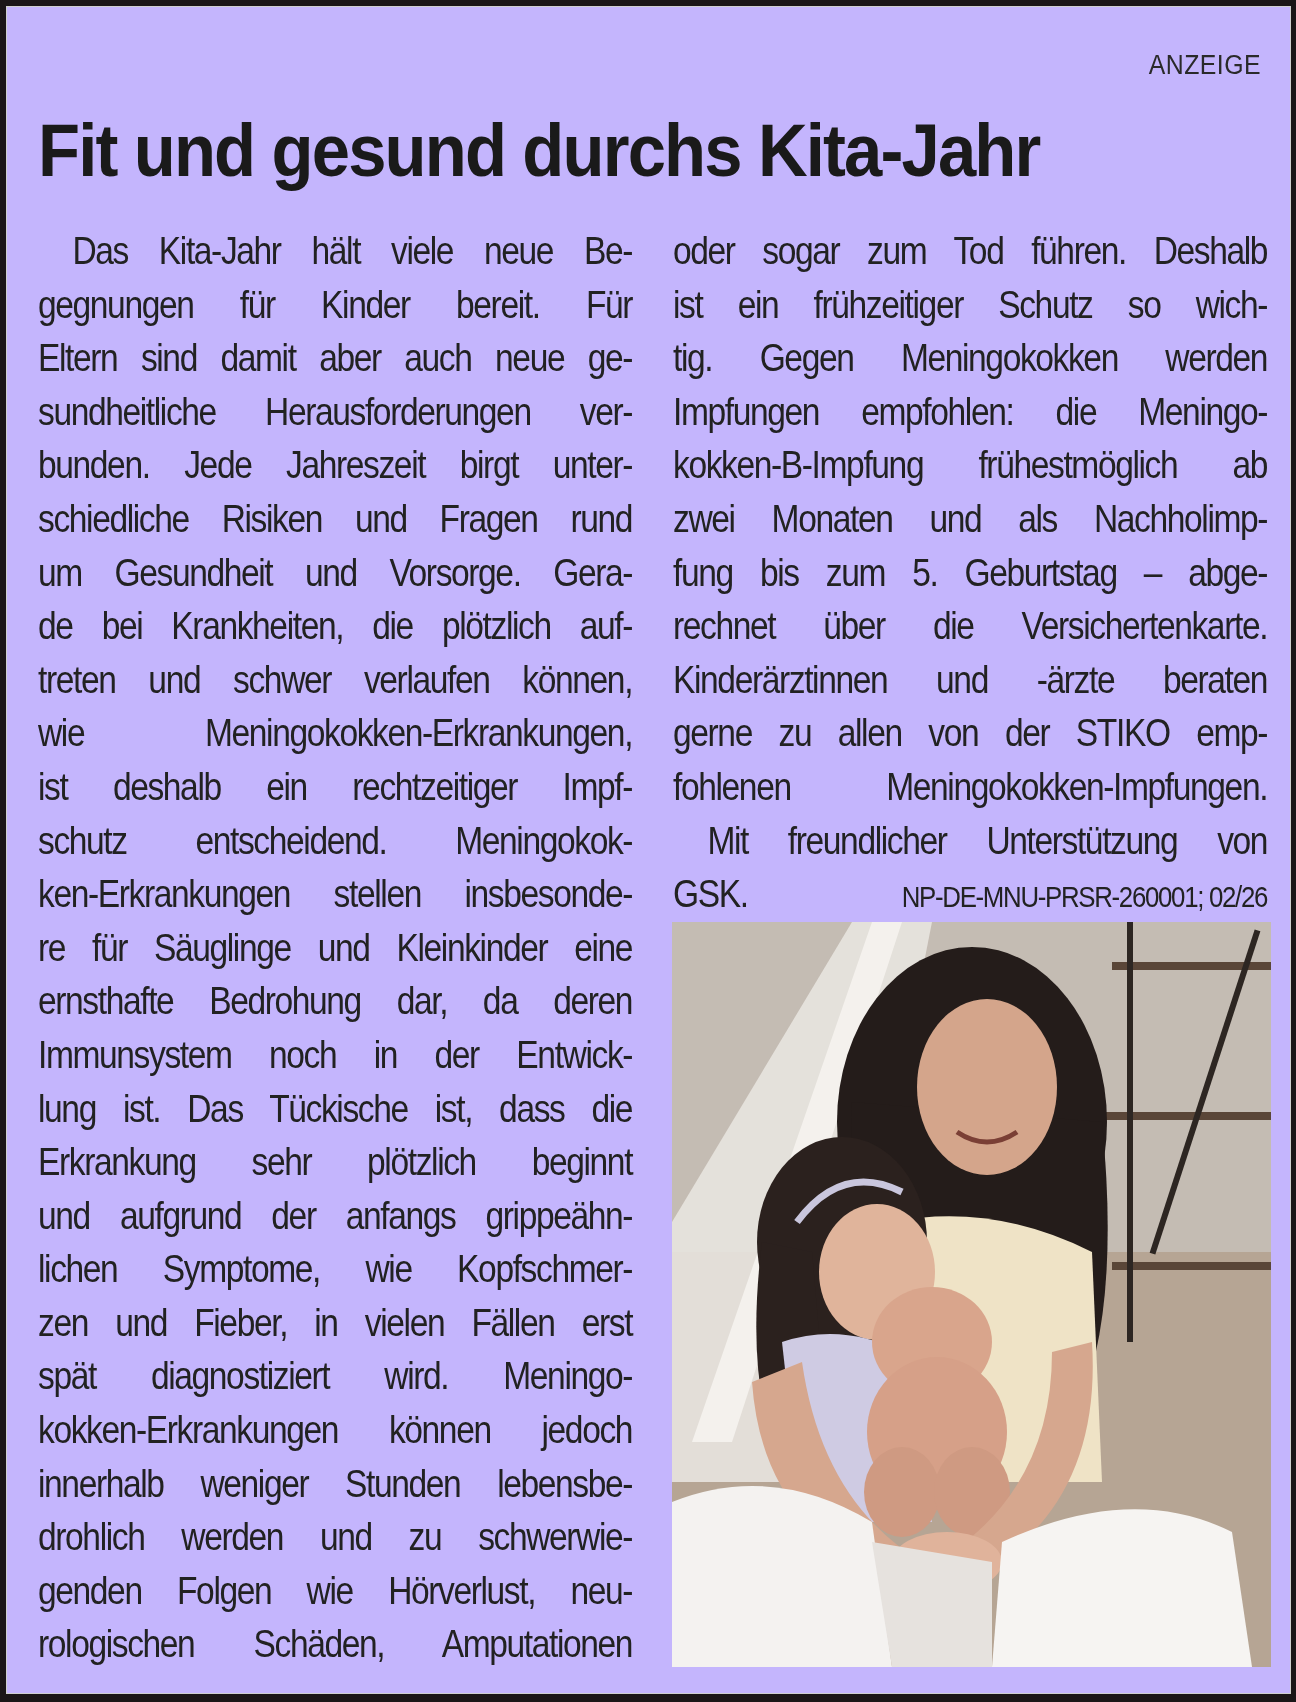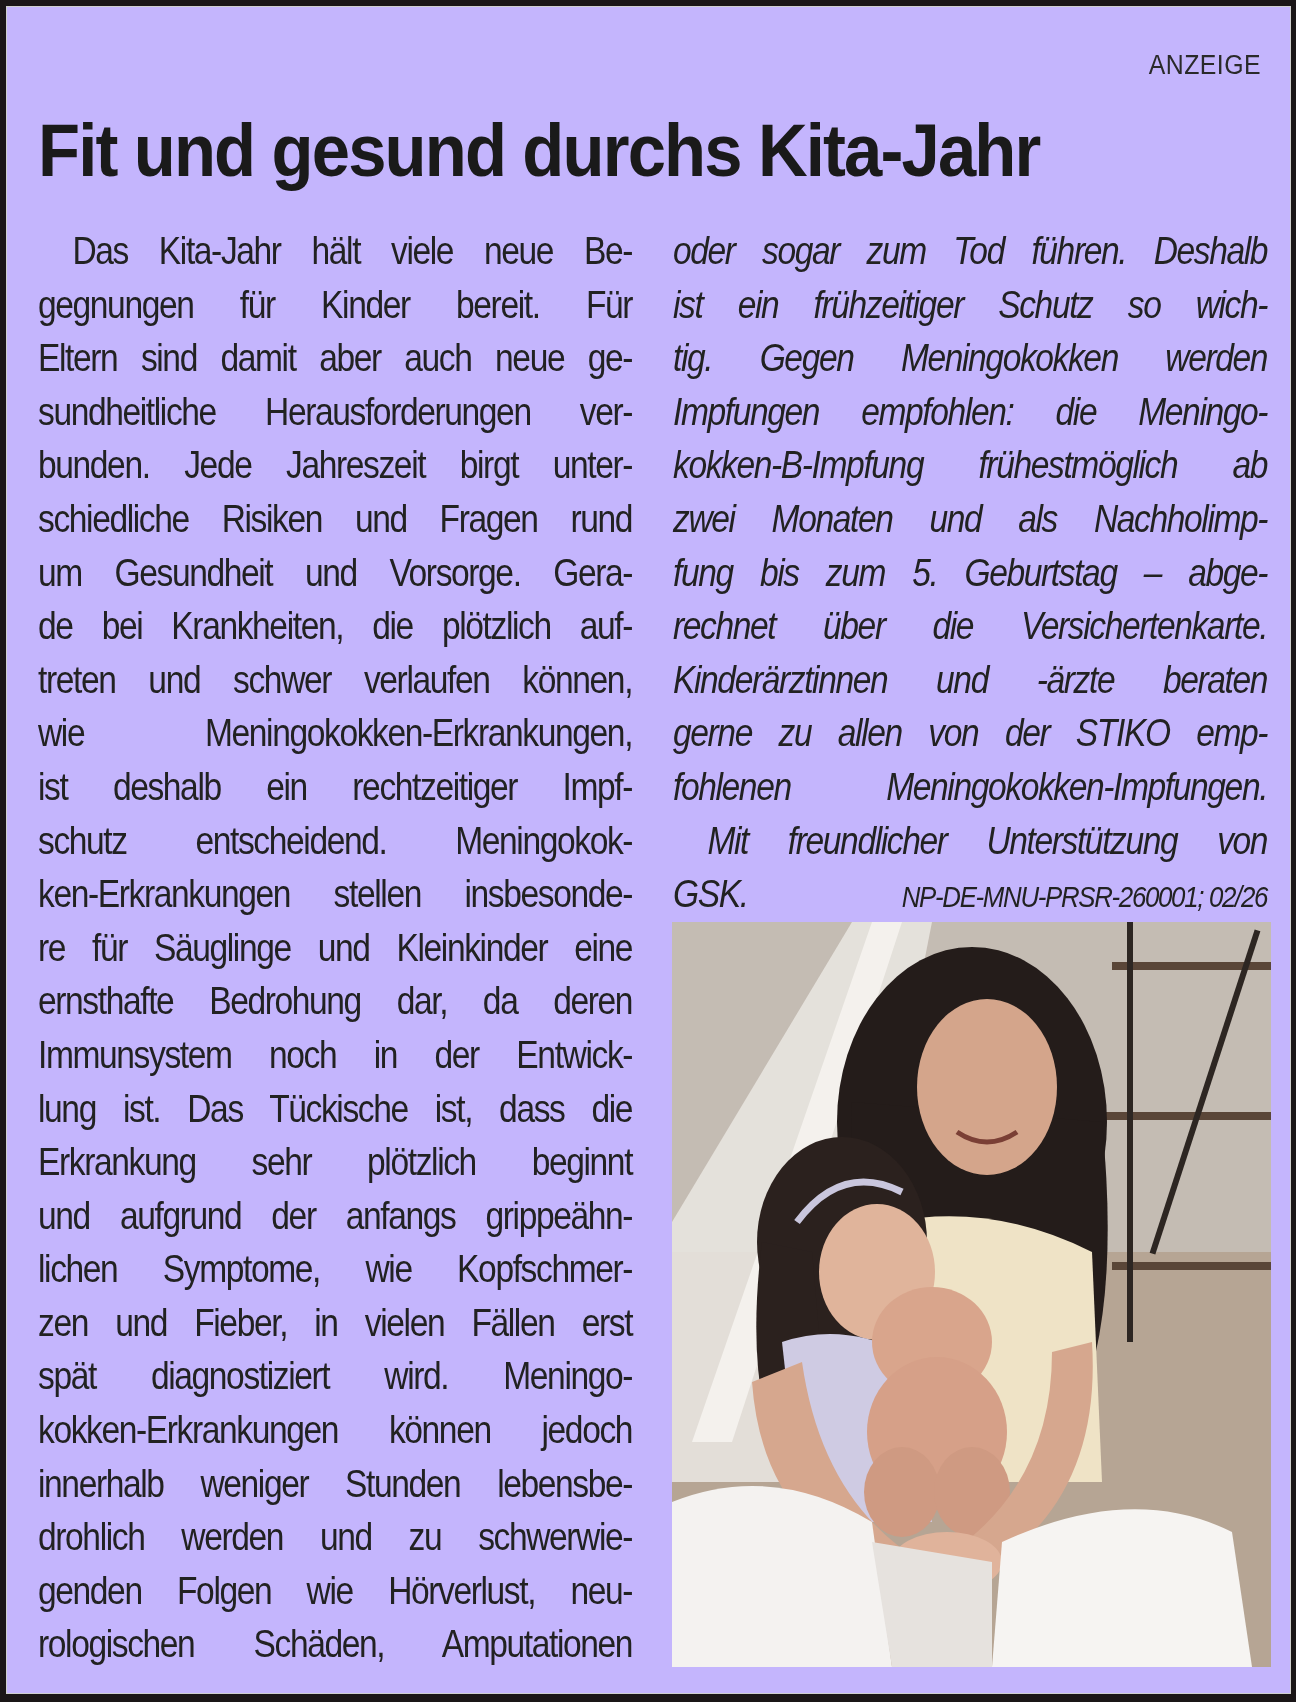--- a/index.html
+++ b/index.html
@@ -26,21 +26,21 @@
     width: 1230px;
     font-size: 74px; font-weight: 700;
     letter-spacing: -2px; line-height: 1;
     color: #1a1a1a; white-space: nowrap;
     transform: scaleX(0.93); transform-origin: left center;
   }
   .col {
     position: absolute; top: 218px;
   }
   .col1 { left: 32px; width: 594px; }
-  .col2 { left: 667px; width: 594px; font-style: italic; }
+  .col2 { left: 667px; width: 594px; }
   .line {
     height: 53.6px; line-height: 53.6px;
     font-size: 39px;
     white-space: nowrap;
     text-align: justify; text-align-last: justify;
     letter-spacing: -1.6px;
     word-spacing: -1px;
     color: #222;
     transform: scaleX(0.86); transform-origin: left center;
     width: 116.3%;

